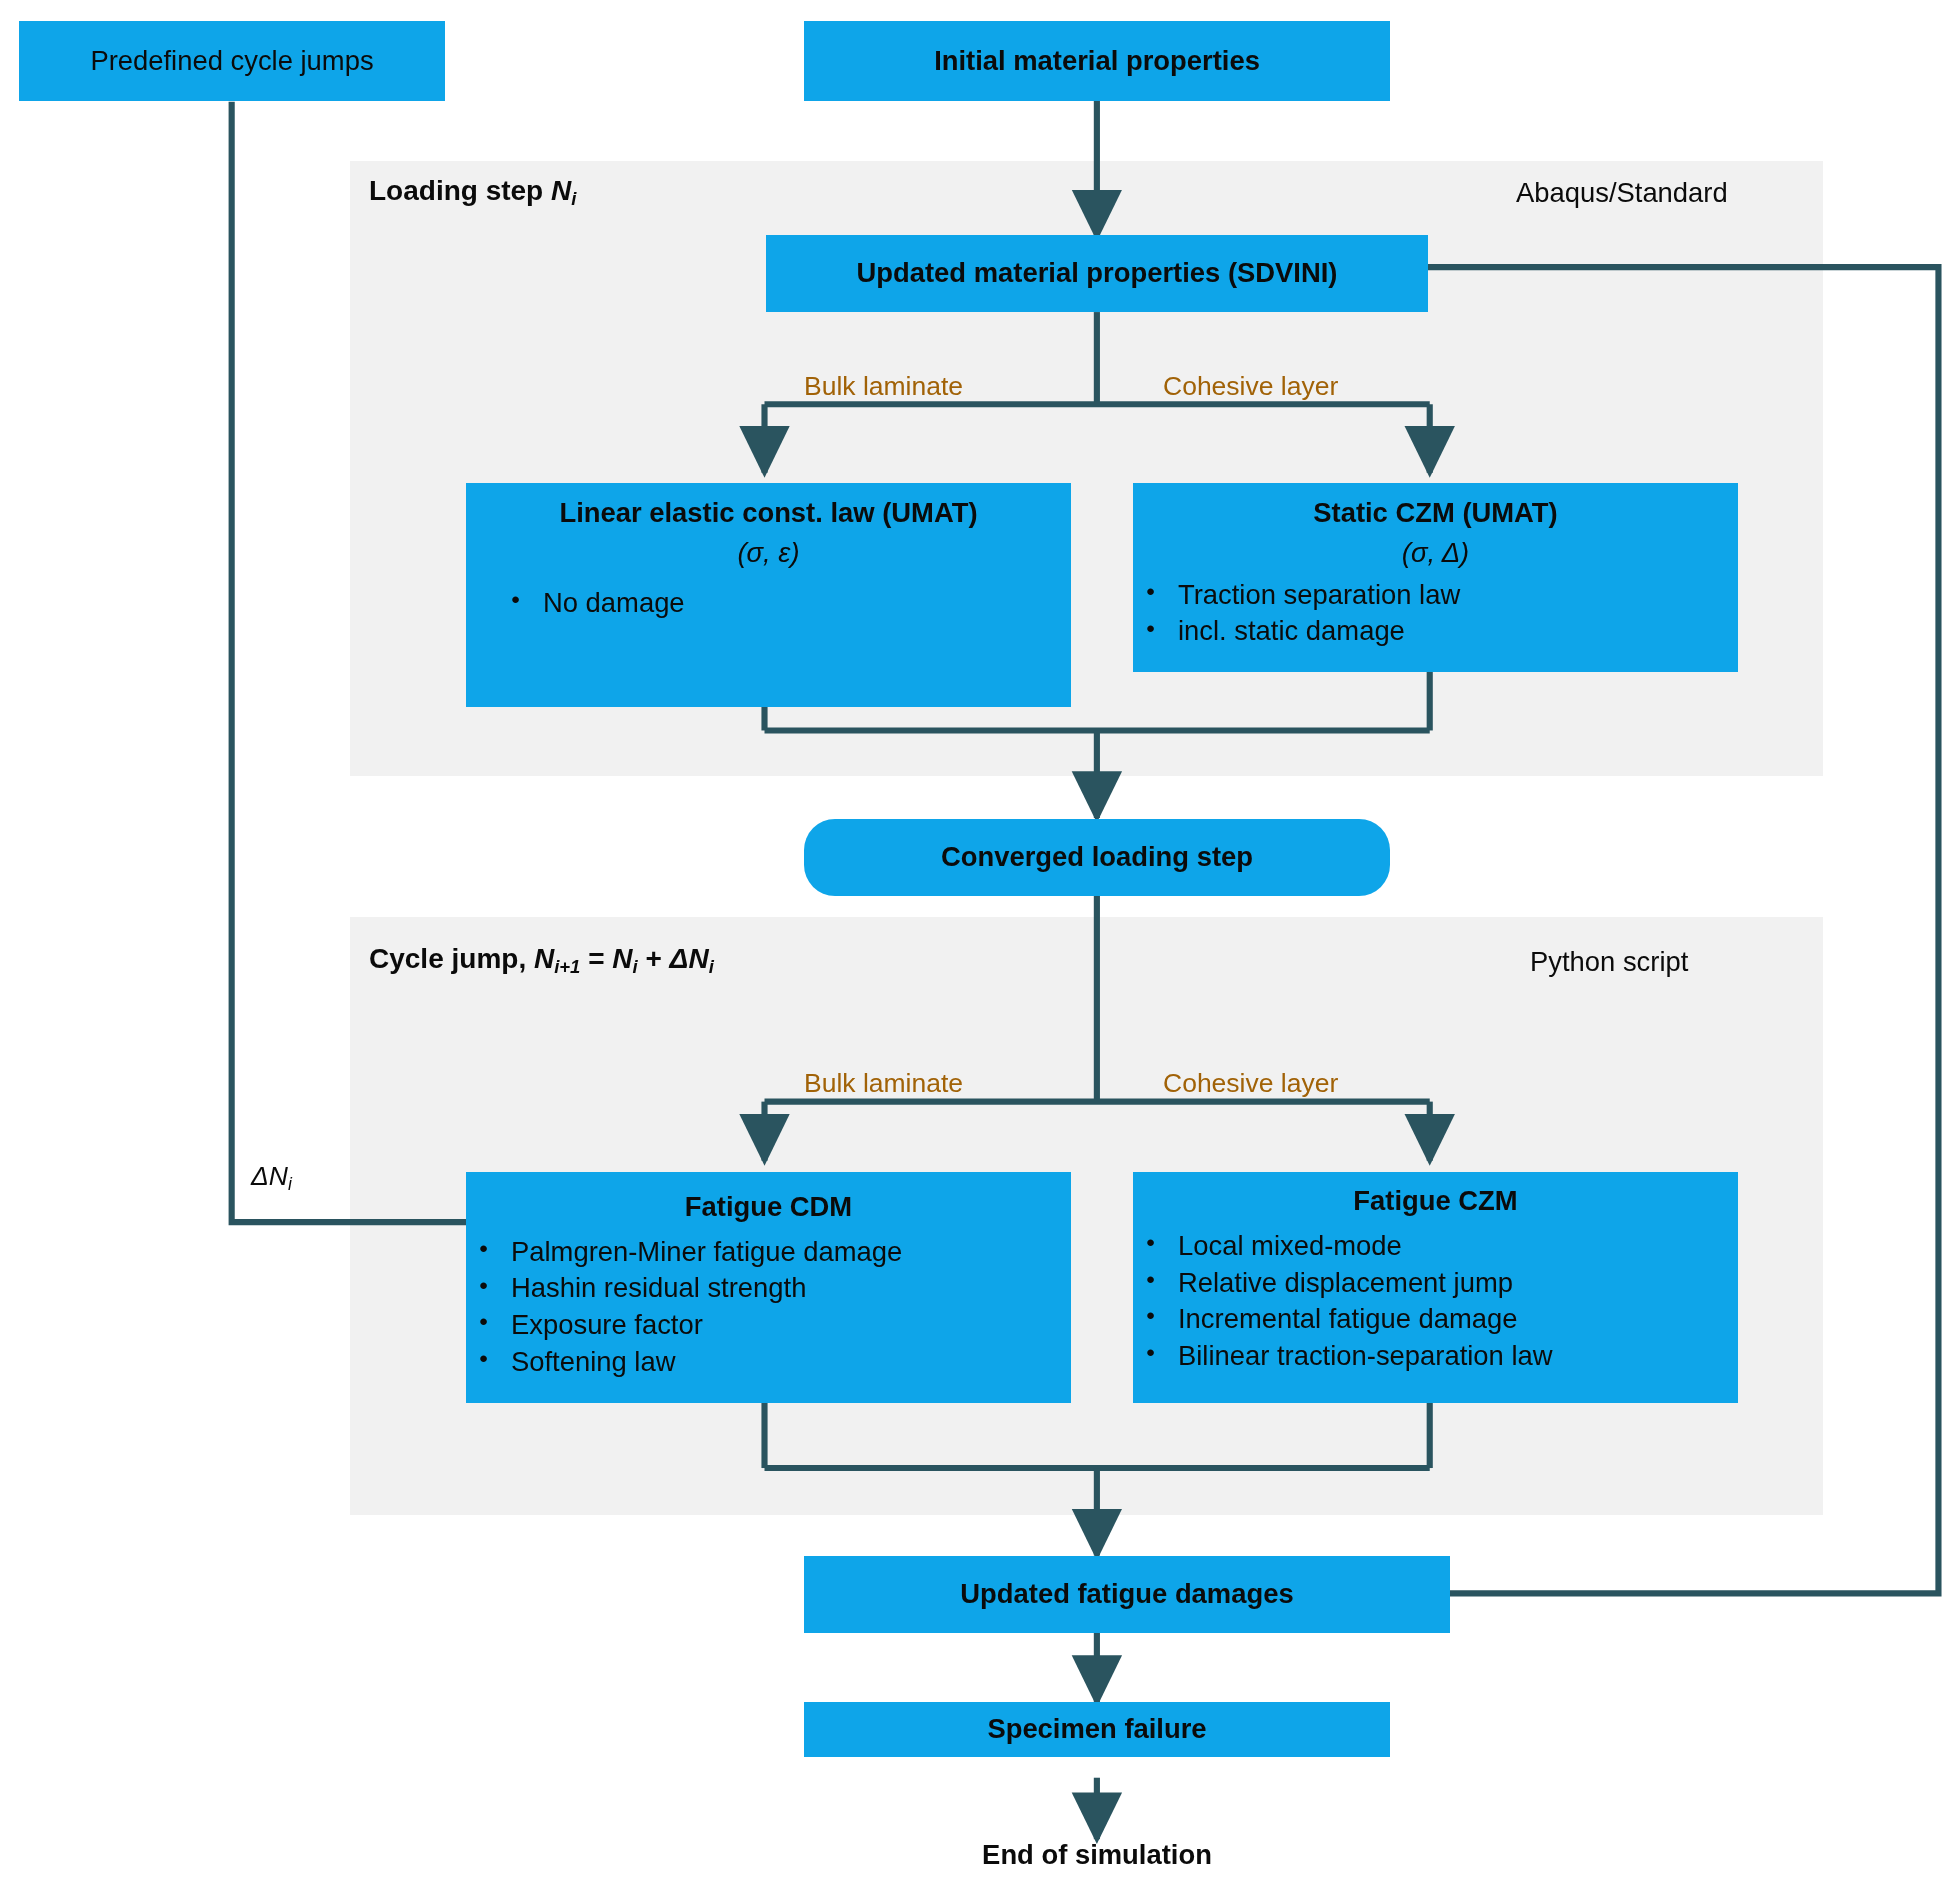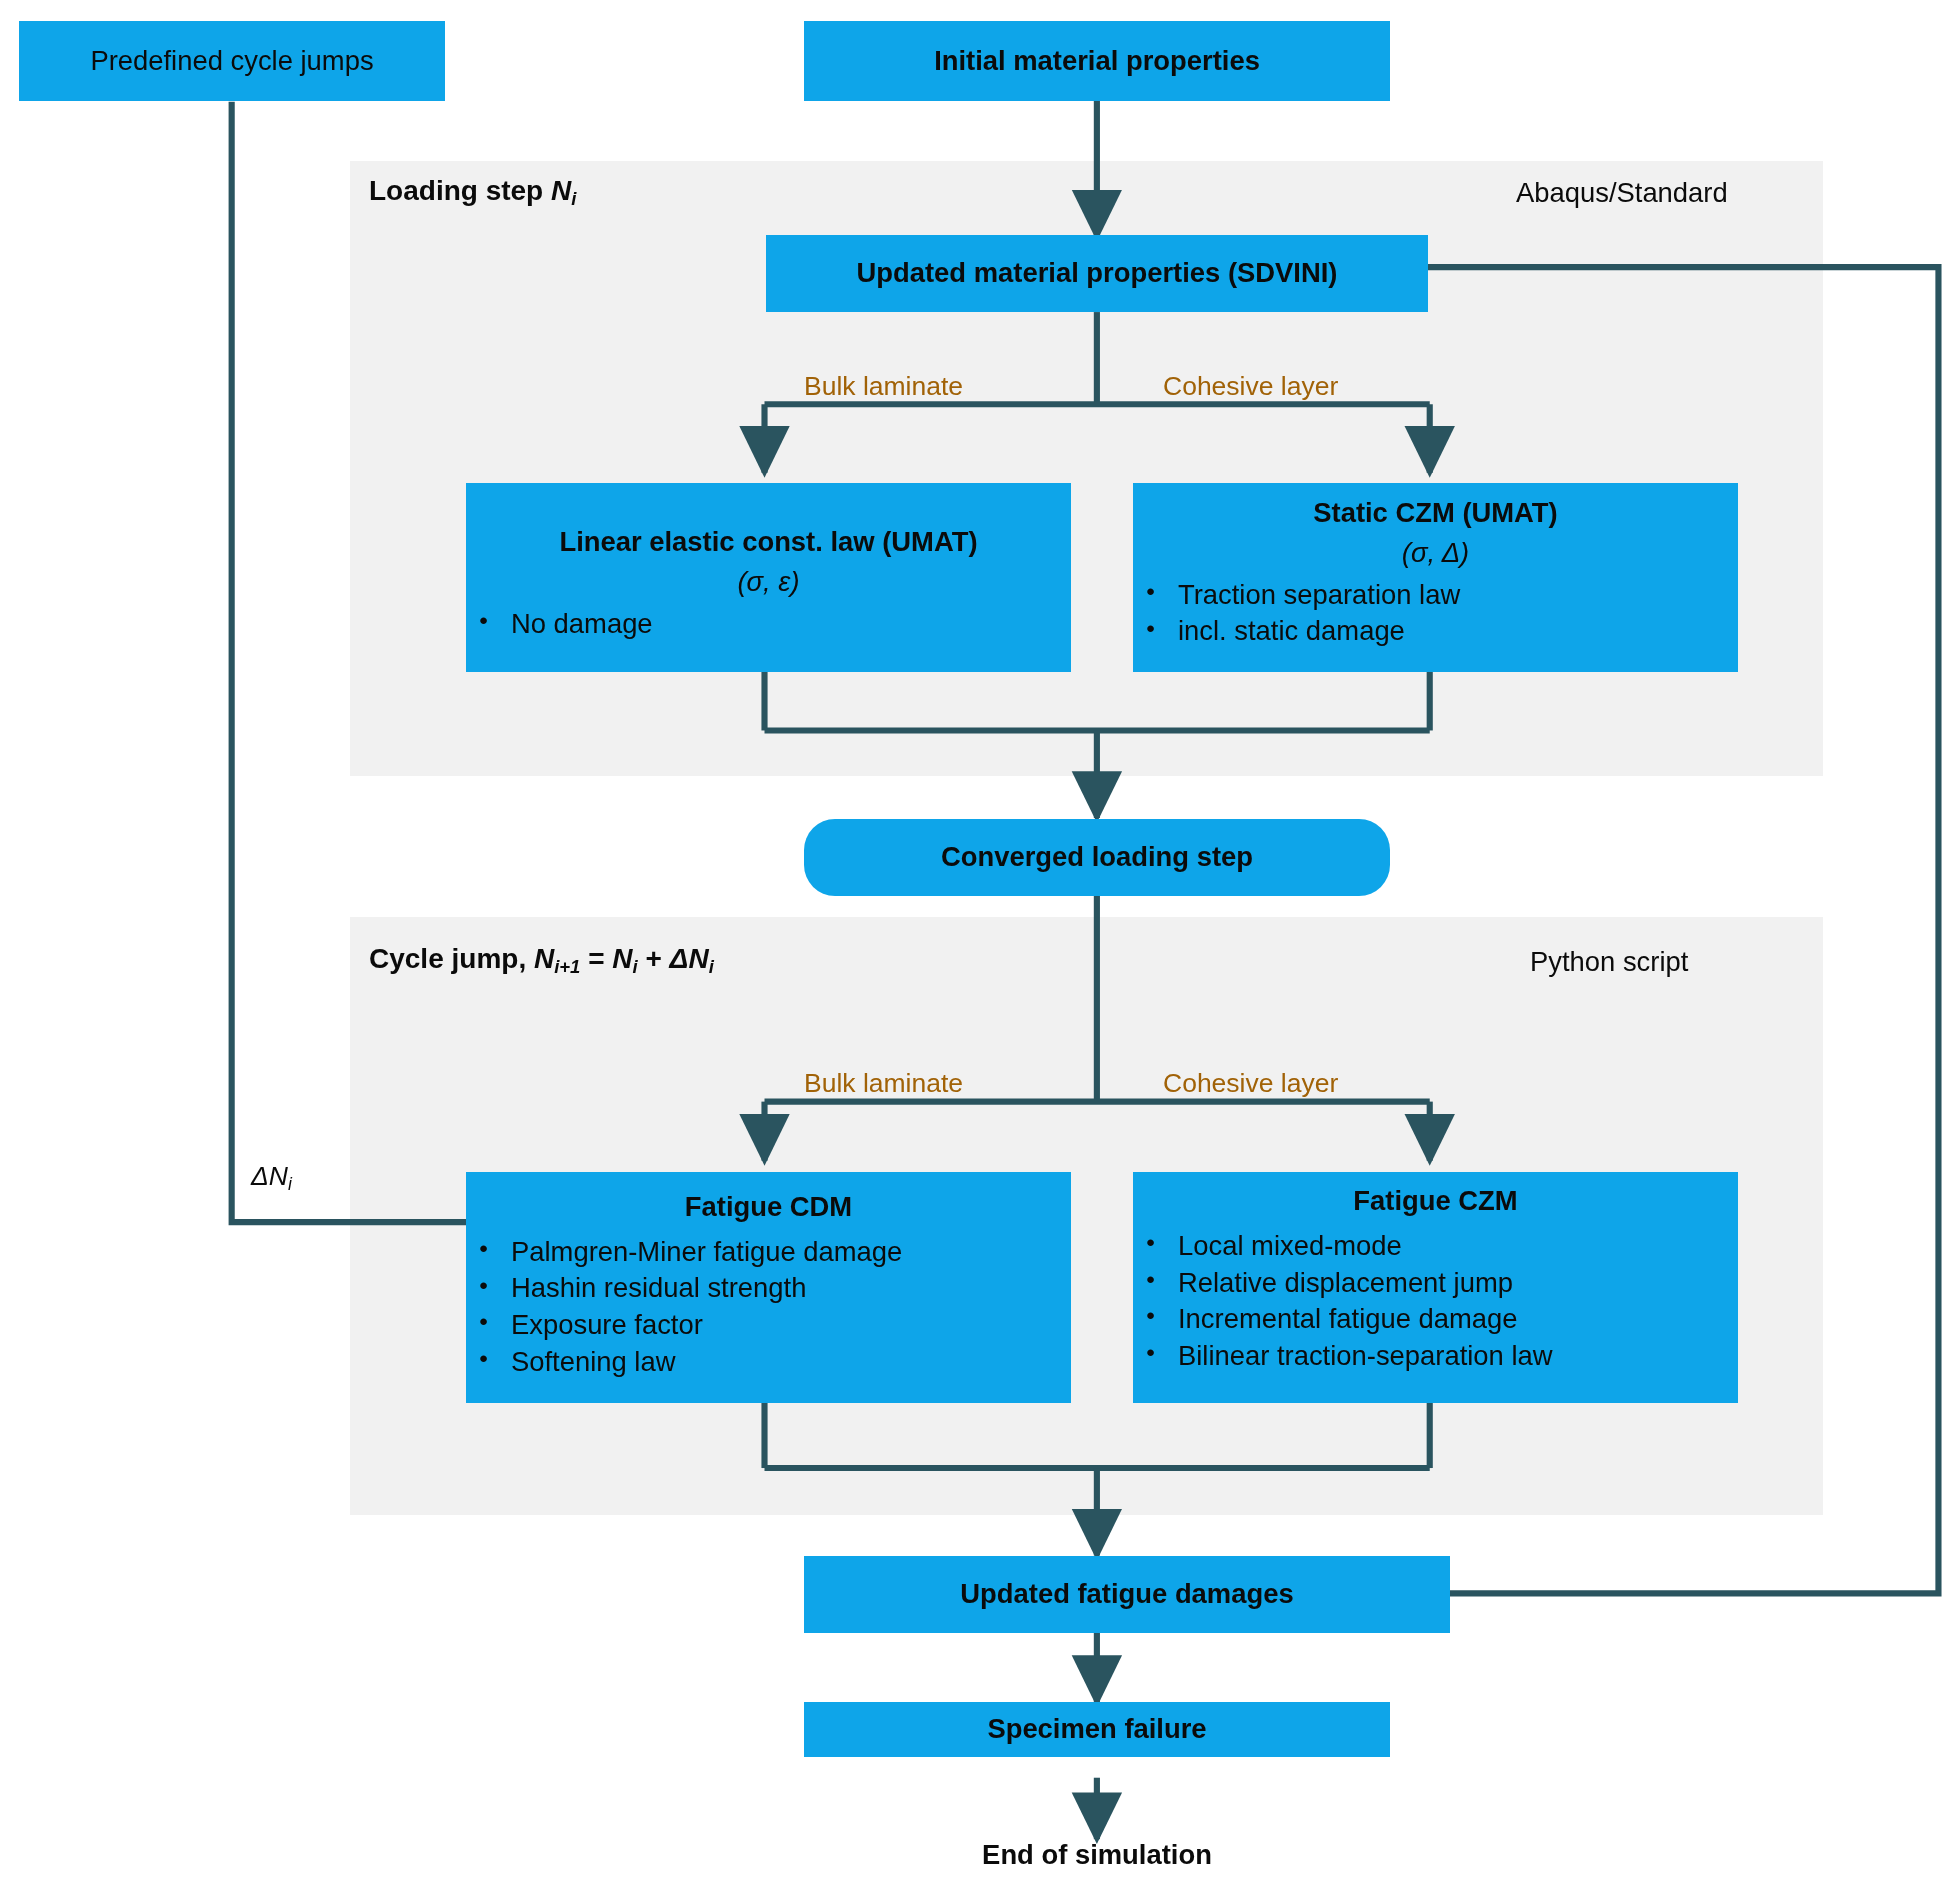--- a/index.html
+++ b/index.html
@@ -186,24 +186,24 @@
   </div>
 
   <div class="box" style="left:804px; top:21px; width:586px; height:80px;">
     <div class="box-title">Initial material properties</div>
   </div>
 
   <div class="box" style="left:766px; top:235px; width:662px; height:77px;">
     <div class="box-title">Updated material properties (SDVINI)</div>
   </div>
 
-  <div class="box" style="left:466px; top:483px; width:605px; height:189px; justify-content:center; padding-top:14px;">
+  <div class="box" style="left:466px; top:483px; width:605px; height:224px; justify-content:flex-start; padding-top:14px;">
     <div class="box-title">Linear elastic const. law (UMAT)</div>
     <div class="box-sub" style="font-style:italic;">(σ, ε)</div>
-    <ul class="bullets" style="margin-top:7px;">
+    <ul class="bullets" style="margin-top:15px;padding-left:32px;">
       <li>No damage</li>
     </ul>
   </div>
 
   <div class="box" style="left:1133px; top:483px; width:605px; height:189px; justify-content:flex-start; padding-top:14px;">
     <div class="box-title">Static CZM (UMAT)</div>
     <div class="box-sub" style="font-style:italic;">(σ, Δ)</div>
     <ul class="bullets" style="margin-top:6.6px;">
       <li>Traction separation law</li>
       <li>incl. static damage</li>

